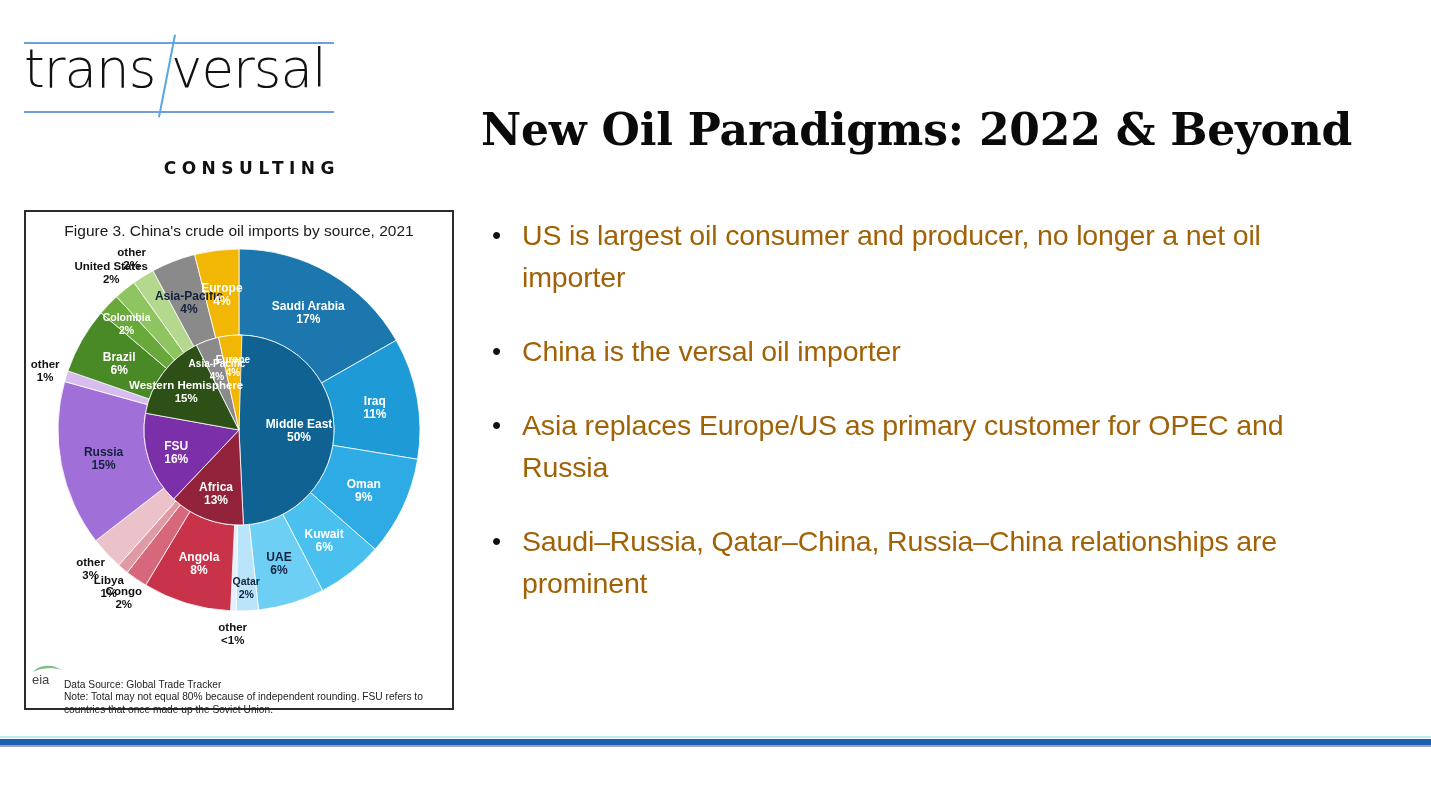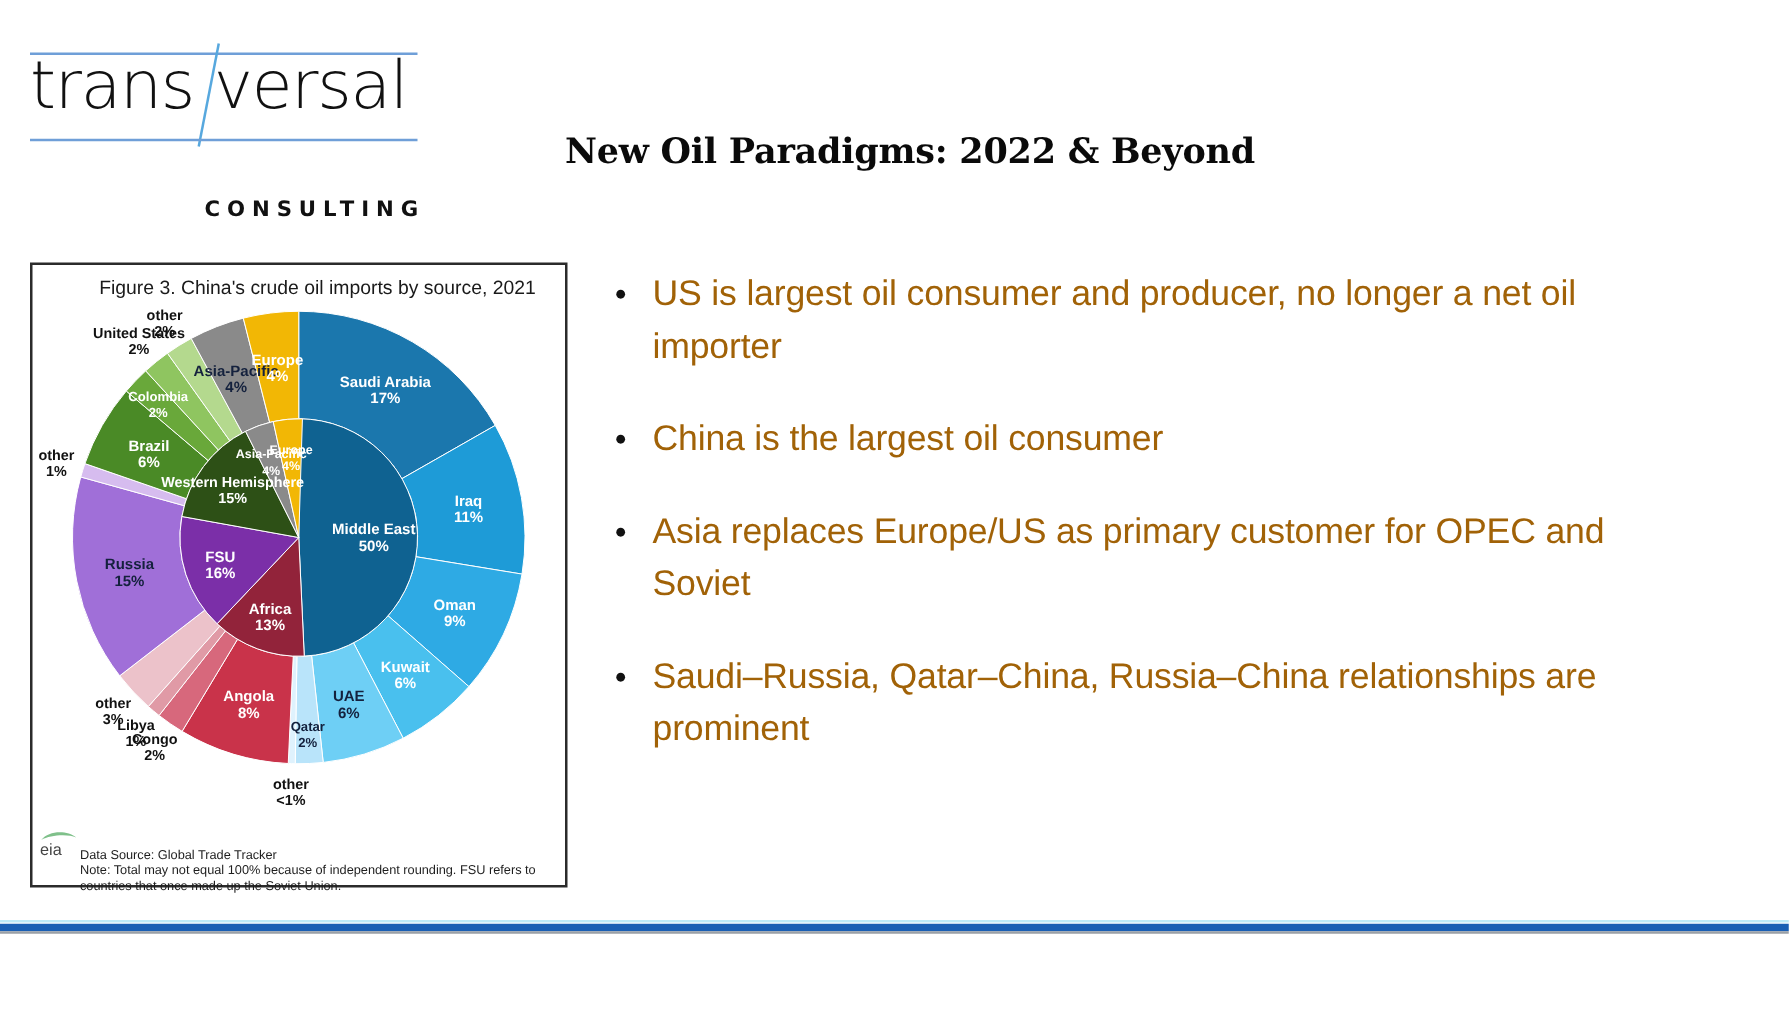--- a/index.html
+++ b/index.html
@@ -25,31 +25,31 @@
   }
   .logo-sub{
     position:absolute;right:0px;top:86px;
     font-family:"DejaVu Sans", sans-serif;
     font-size:17px;font-weight:bold;letter-spacing:5.5px;color:#111;margin-top:44px;
   }
   
   #title{
     position:absolute;left:452px;top:104px;width:900px;
     font-family:"DejaVu Serif", serif;
-    font-weight:bold;font-size:28px;color:#0a0a0a;
-    letter-spacing:-0.2px;white-space:nowrap;
+    font-weight:bold;font-size:44px;color:#0a0a0a;
+    letter-spacing:-0.2px;white-space:nowrap;text-align:right;
   }
   
   #figure{
     position:absolute;left:24px;top:210px;width:430px;height:500px;
     border:2px solid #2b2b2b;background:#fff;box-sizing:border-box;
   }
   #fig-caption{
     position:absolute;left:0;top:10px;width:100%;text-align:center;
-    font-family:"Liberation Sans", sans-serif;font-size:15.5px;color:#1a1a1a;margin-left:15px;
+    font-family:"Liberation Sans", sans-serif;font-size:15.5px;color:#1a1a1a;
   }
   #fig-svg{position:absolute;left:0;top:22px;}
   #fig-notes{
     position:absolute;left:38px;top:438px;width:382px;
     font-size:10.2px;line-height:12.3px;color:#1d1d1d;margin-top:29px;
   }
   #eia-logo{
     position:absolute;left:4px;top:446px;width:34px;height:30px;
   }
   
@@ -171,36 +171,36 @@
       </g>
   </svg>
 
   <svg id="eia-logo" viewBox="0 0 34 30">
     <path d="M3 14 C9 6, 24 6, 31 12 C24 9, 10 10, 3 14 Z" fill="#7fc08a"></path>
     <text x="2" y="26" font-size="13" fill="#444" font-family="Liberation Serif, serif">eia</text>
   </svg>
 
   <div id="fig-notes">
     <div>Data Source: Global Trade Tracker</div>
-    <div>Note: Total may not equal 100% because of independent rounding. FSU refers to countries that once made up the Soviet Union.</div>
+    <div>Note: Total may not equal 80% because of independent rounding. FSU refers to countries that once made up the Soviet Union.</div>
   </div>
 </div>
 
 <div id="bullets">
   <div class="bullet">
     <span class="dot">•</span>
     <span class="btext">US is largest oil consumer and producer, no longer a net oil importer</span>
   </div>
   <div class="bullet">
     <span class="dot">•</span>
-    <span class="btext">China is the largest oil consumer</span>
-  </div>
-  <div class="bullet">
-    <span class="dot">•</span>
-    <span class="btext">Asia replaces Europe/US as primary customer for OPEC and Soviet</span>
+    <span class="btext">China is the versal oil importer</span>
+  </div>
+  <div class="bullet">
+    <span class="dot">•</span>
+    <span class="btext">Asia replaces Europe/US as primary customer for OPEC and Russia</span>
   </div>
   <div class="bullet">
     <span class="dot">•</span>
     <span class="btext">Saudi–Russia, Qatar–China, Russia–China relationships are prominent</span>
   </div>
 </div>
 
 <div id="rule-cyan"></div>
 <div id="rule-blue"></div>
 <div id="rule-grey"></div>

